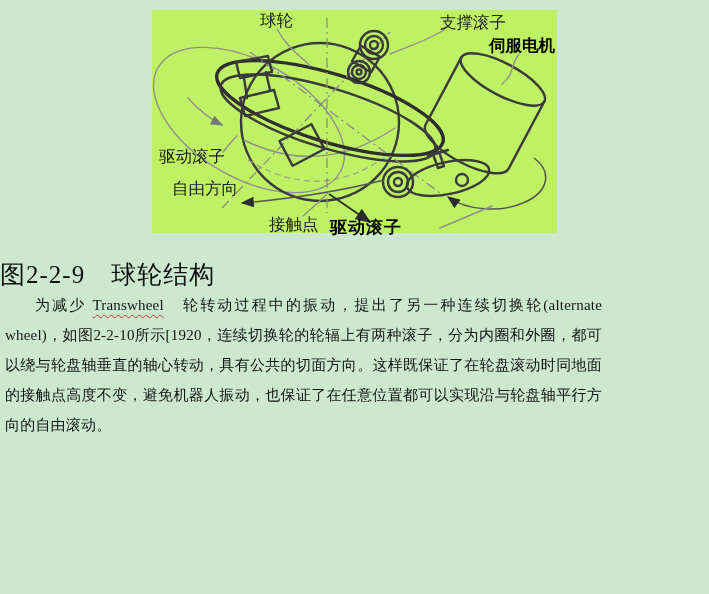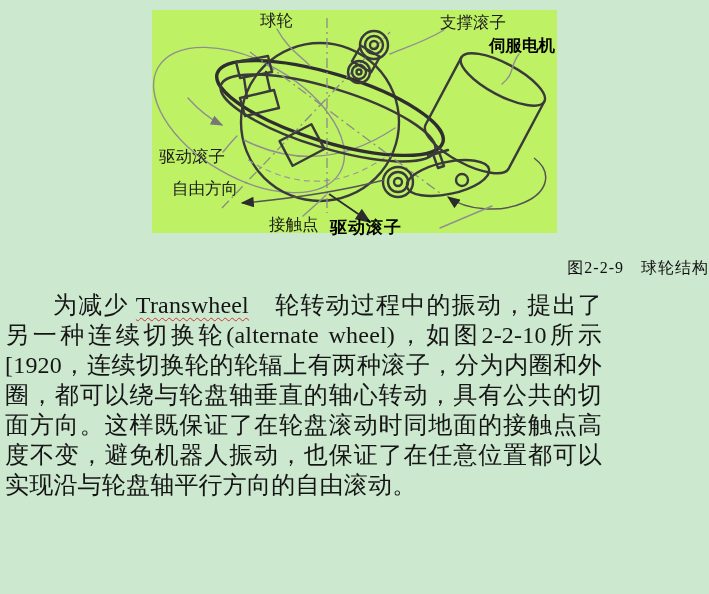--- a/index.html
+++ b/index.html
@@ -23,26 +23,26 @@
   .arrB{stroke:#2c2c2c;stroke-width:1.8;fill:none;}
   .arrG{stroke:#555555;stroke-width:1.5;fill:none;}
   .lbl{font-family:"Liberation Serif","DejaVu Serif",serif;font-size:16.5px;fill:#1c1c1c;}
   .lblBold{font-weight:bold;fill:#000;}
   .drive-dir{
     position:absolute;left:178px;top:206px;
     font-size:17px;font-weight:bold;color:#000;letter-spacing:1px;white-space:nowrap;
   }
   .caption{
     position:absolute;left:0;top:258px;width:709px;
-    text-align:right;font-size:16px;letter-spacing:1px;color:#111;
+    text-align:left;font-size:25px;letter-spacing:1px;color:#111;
   }
   .body-text{
     position:absolute;left:0;top:290px;width:608px;
     padding:0 6px 0 5px;box-sizing:border-box;
-    font-size:24px;line-height:30px;text-align:justify;letter-spacing:0.2px;
+    font-size:15px;line-height:30px;text-align:justify;letter-spacing:0.2px;
   }
   .body-text p{margin:0;text-indent:2em;}
   .sp{
     text-decoration:underline;text-decoration-style:wavy;
     text-decoration-color:#cc3333;text-decoration-thickness:1px;
     text-underline-offset:4px;
   }
 </style>
 </head>
 <body>

